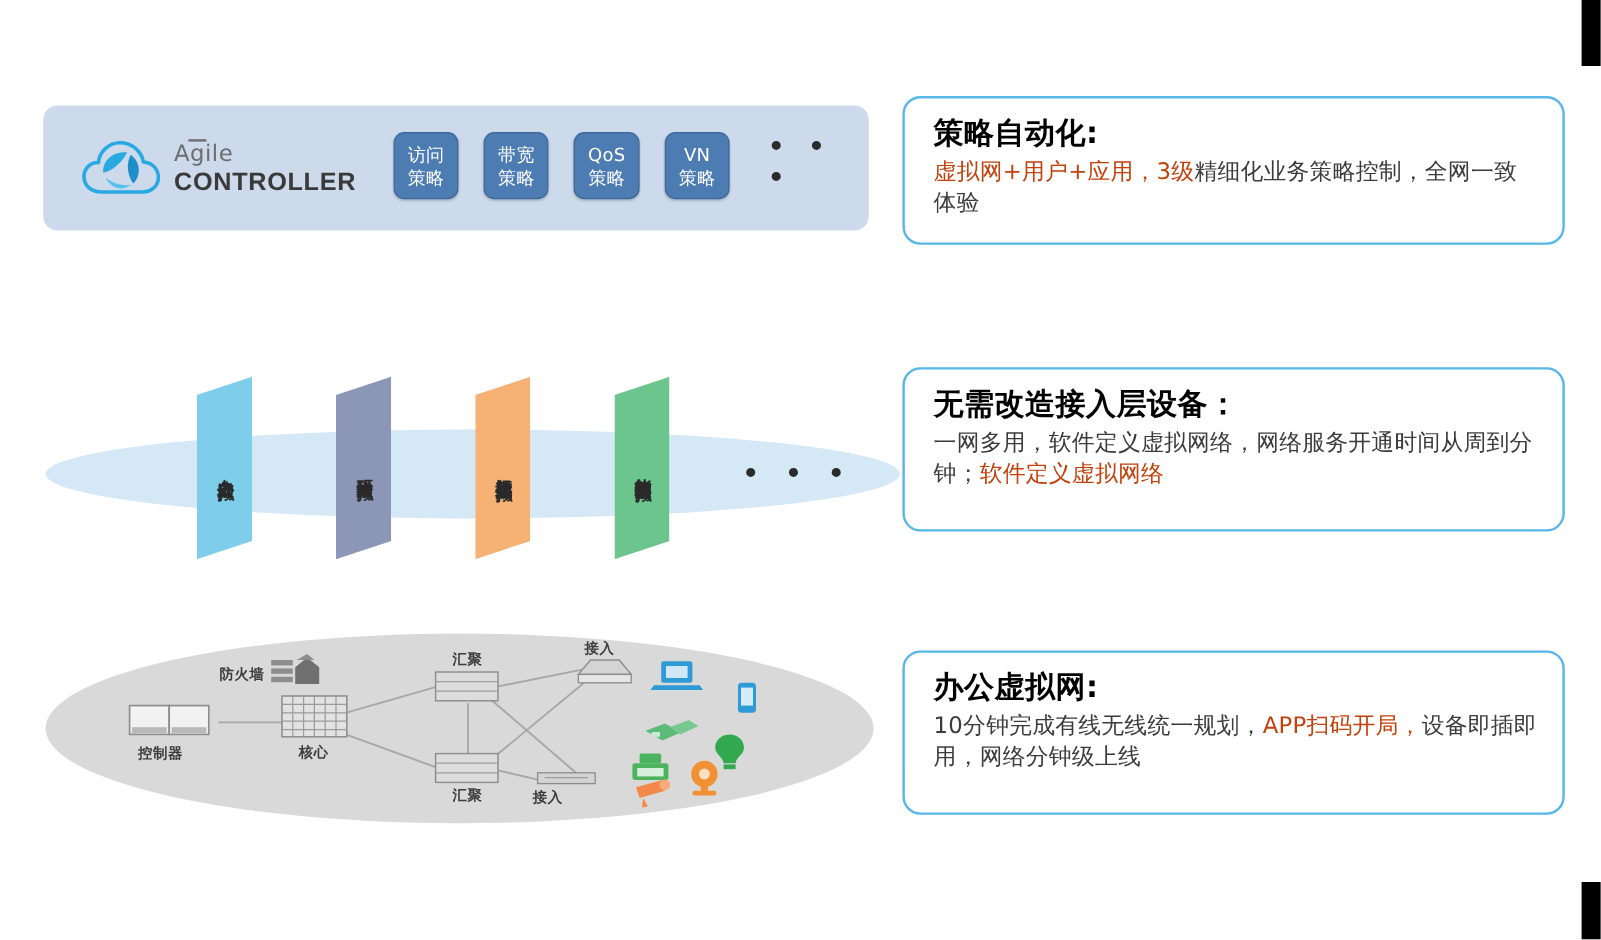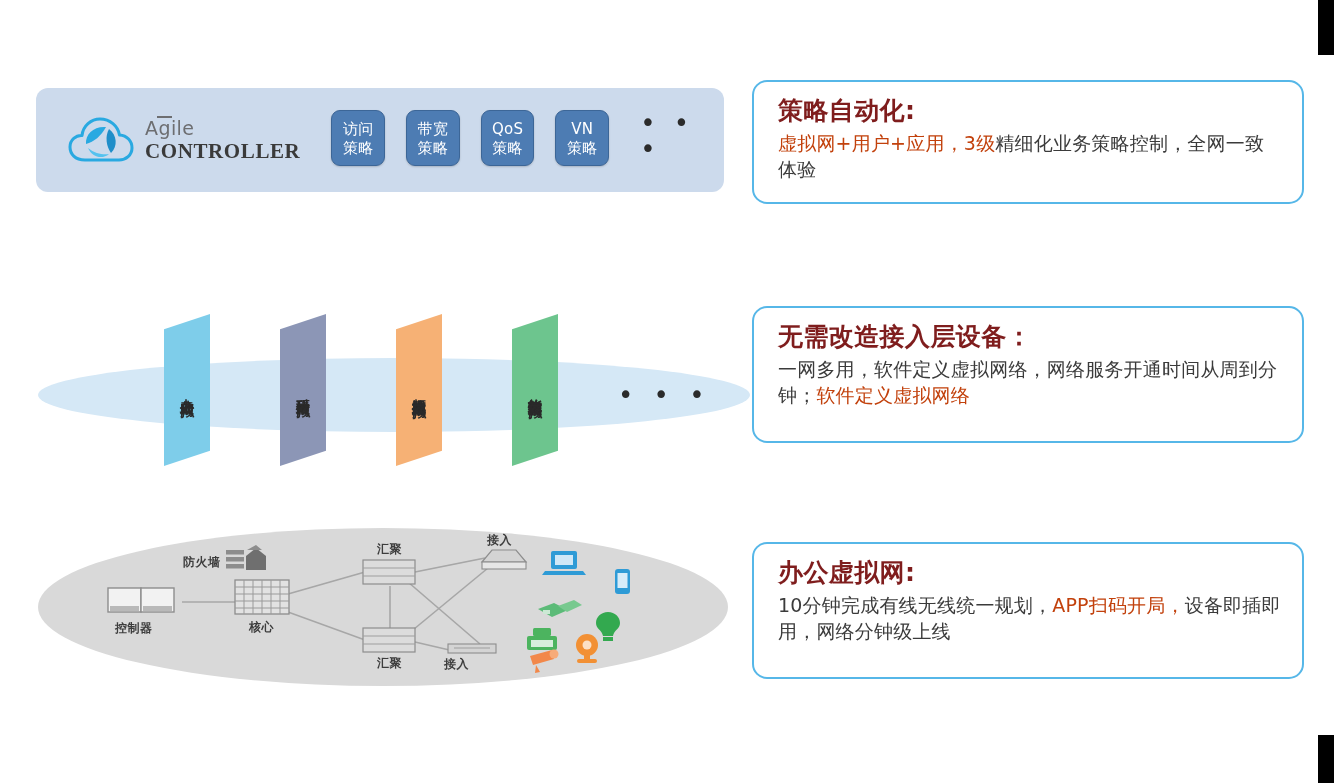--- a/index.html
+++ b/index.html
@@ -72,21 +72,21 @@
     top: -3px;
     height: 2px;
     background: #6d6e71;
   }
   .logo-text .controller {
     font-size: 21px;
     font-weight: bold;
     color: #3a3a3a;
     letter-spacing: .6px;
     margin-top: 3px;
-    font-family: Liberation Serif, serif;
+    font-family: Liberation Sans, sans-serif;
   }
 
   .policy-row {
     display: flex;
     margin-left: 31px;
     gap: 21px;
   }
   .policy-chip {
     width: 54px;
     height: 54px;
@@ -213,21 +213,21 @@
     box-sizing: border-box;
     padding: 14px 20px 14px 24px;
   }
   .info-card.c1 { top: 80px;  height: 124px; }
   .info-card.c2 { top: 306px; height: 137px; }
   .info-card.c3 { top: 542px; height: 137px; }
 
   .card-title {
     font-size: 25px;
     font-weight: bold;
-    color: #7f1d1d;
+    color: #000000;
     line-height: 1.18;
     letter-spacing: .4px;
     margin: 0 0 4px 0;
     font-family: "DejaVu Sans", sans-serif;
   }
   .card-body {
     font-size: 19px;
     line-height: 1.42;
     color: #3b3b3b;
     letter-spacing: .2px;

